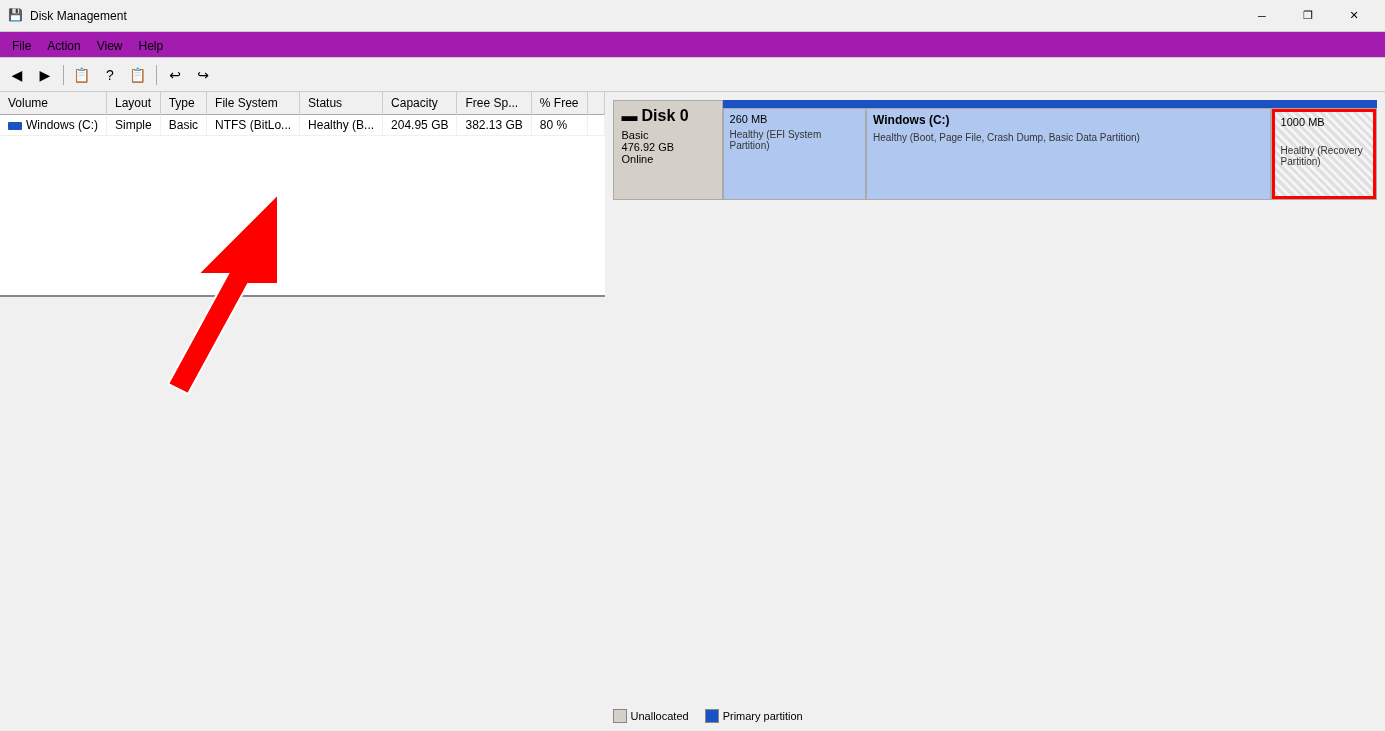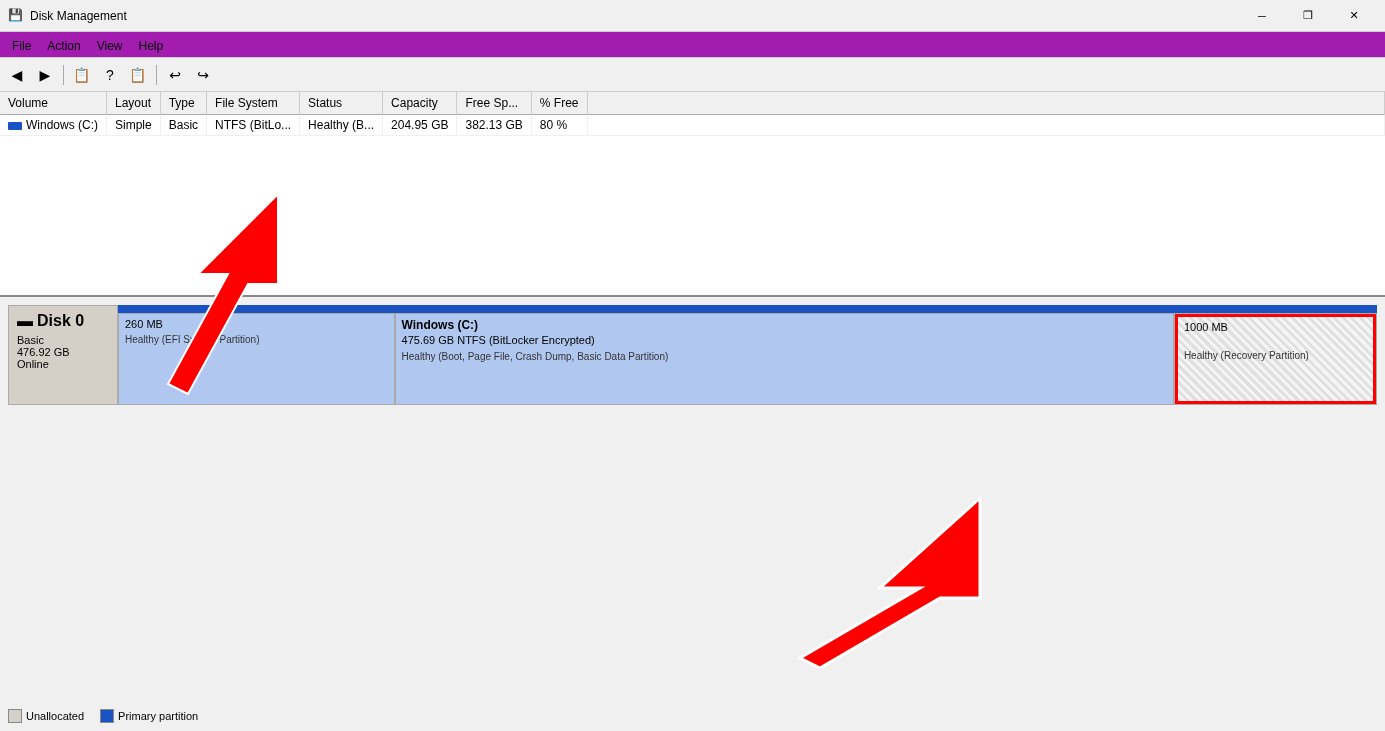--- a/index.html
+++ b/index.html
@@ -74,21 +74,21 @@
     .toolbar-separator {
       width: 1px;
       height: 20px;
       background: #aaa;
       margin: 0 3px;
     }
 
     
     .main-content {
       display: flex;
-      flex-direction: column;
+      flex-direction: row;
       height: calc(731px - 32px - 26px - 34px);
     }
 
     
     .table-area {
       background: white;
       border-bottom: 2px solid #888;
       flex: 0 0 auto;
       height: 205px;
       overflow: hidden;
@@ -321,21 +321,20 @@
 
         <div class="disk-partitions">
 
           <div class="partition efi">
             <div style="font-size:11px;">260 MB</div>
             <div style="font-size:10px; color:#333; margin-top:4px;">Healthy (EFI System Partition)</div>
           </div>
 
           <div class="partition windows">
             <div style="font-weight:bold; font-size:12px;">Windows  (C:)</div>
-            <div style="font-size:11px; margin-top:2px;">475.69 GB NTFS (BitLocker Encrypted)</div>
             <div style="font-size:10px; color:#333; margin-top:5px;">Healthy (Boot, Page File, Crash Dump, Basic Data Partition)</div>
           </div>
 
           <div class="partition recovery">
             <div style="font-size:11px;">1000 MB</div>
             <div style="font-size:10px; color:#333; margin-top:17px;">Healthy (Recovery Partition)</div>
           </div>
         </div>
       </div>
     </div>

